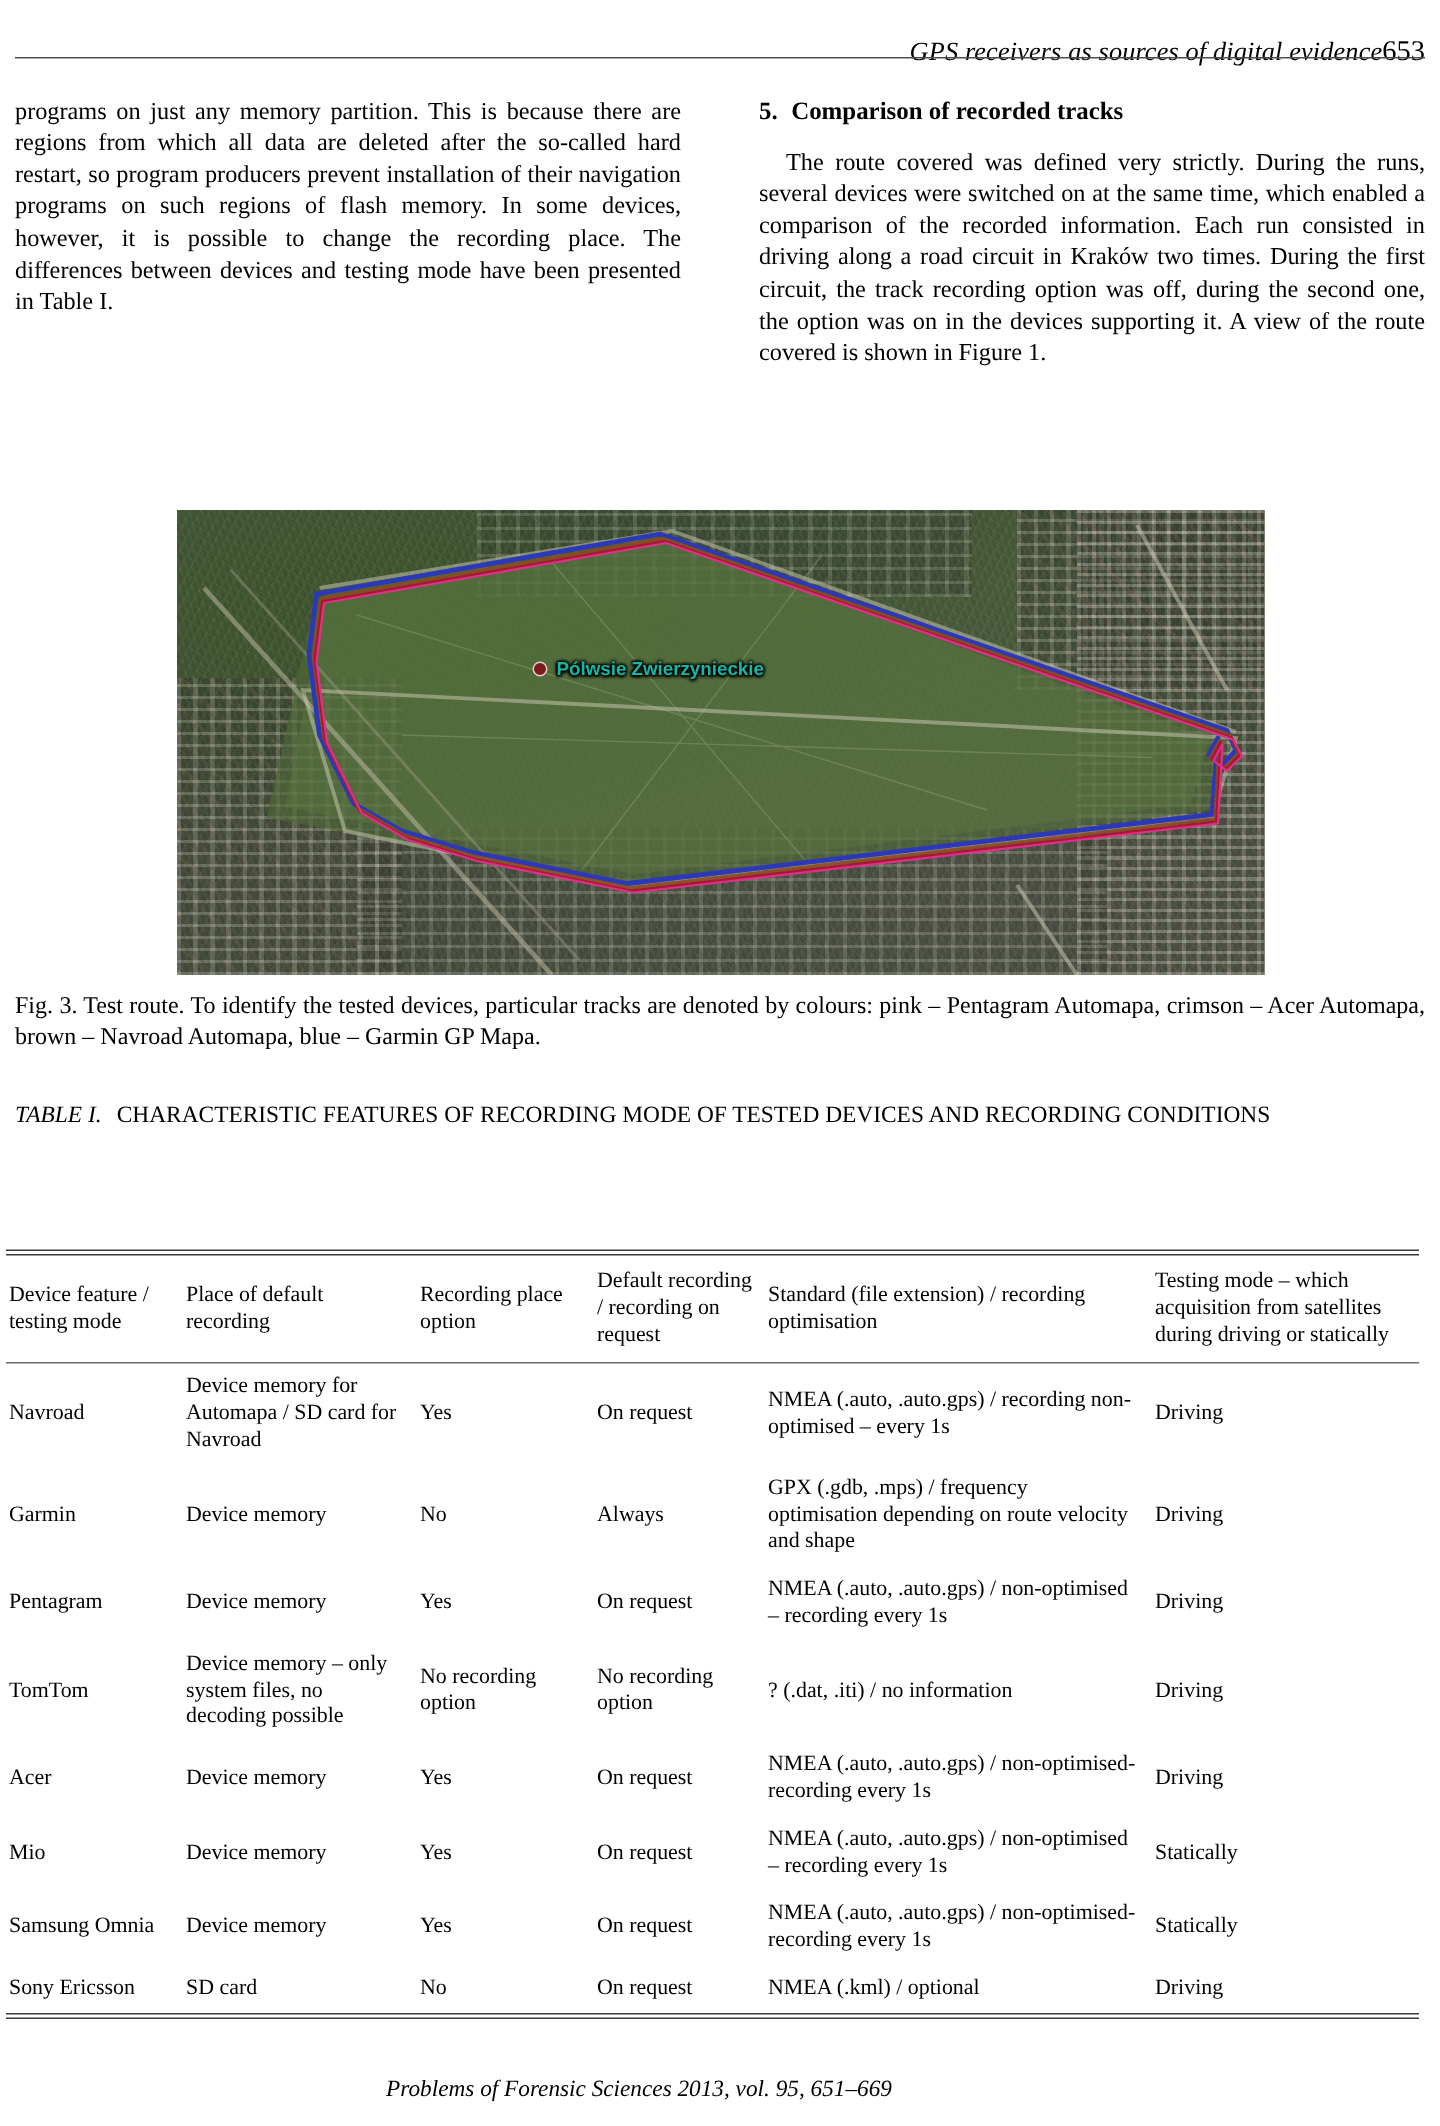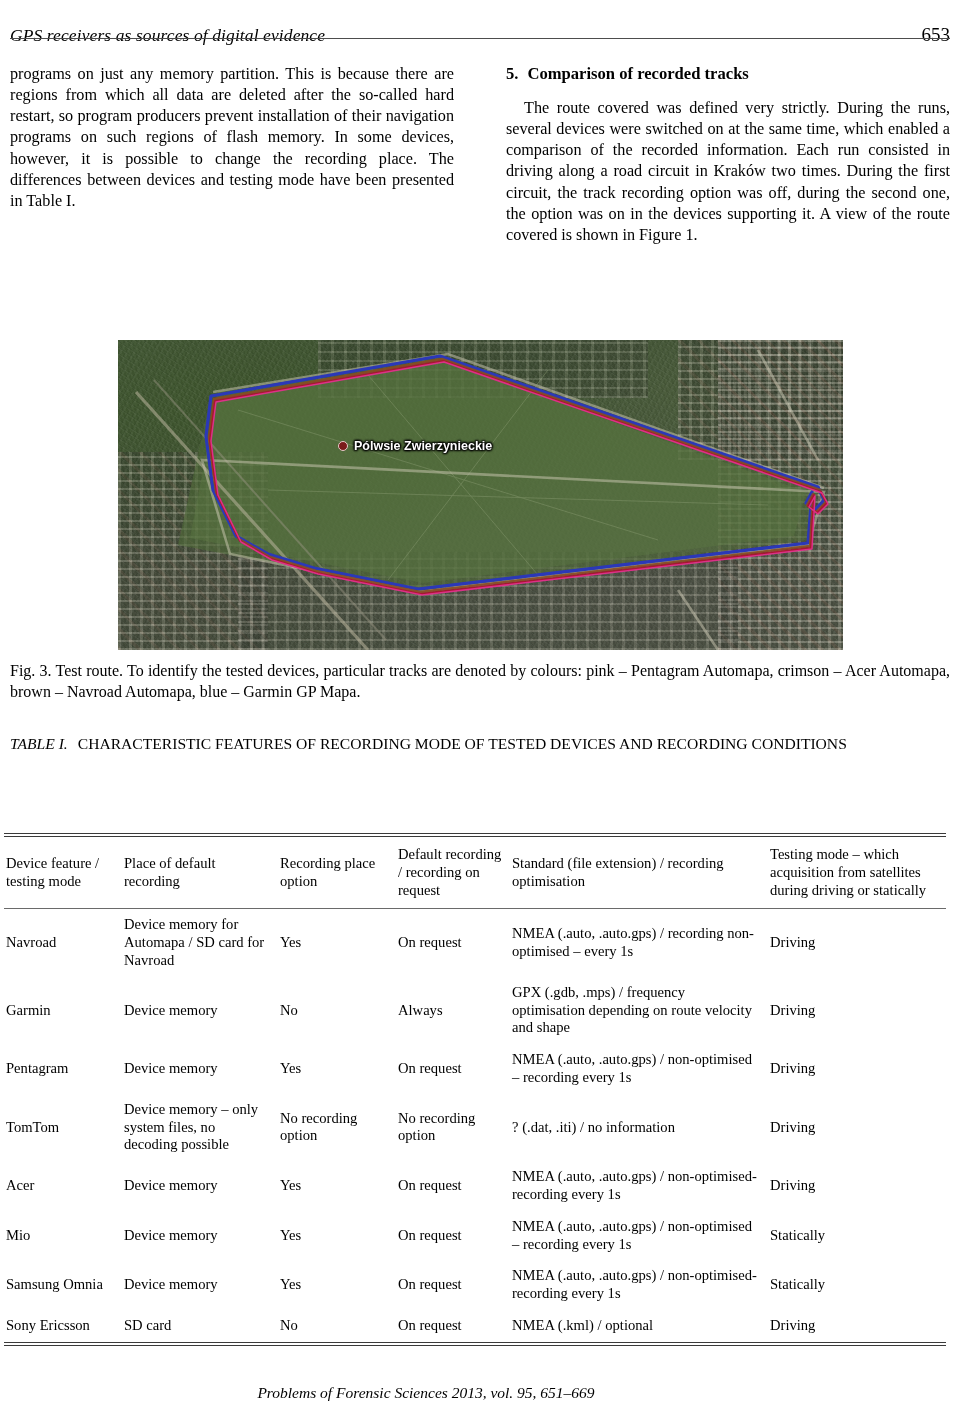--- a/index.html
+++ b/index.html
@@ -17,21 +17,21 @@
   }
 
   
   .page-head {
     position: absolute;
     left: 10px;
     top: 8px;
     width: 940px;
     display: flex;
     align-items: baseline;
-    justify-content: space-between;
+    justify-content: flex-end;
   }
   .head-title {
     font-style: italic;
     font-size: 17.5px;
     letter-spacing: 0.1px;
     white-space: nowrap;
   }
   .head-page {
     font-size: 19px;
     font-weight: 400;
@@ -135,29 +135,29 @@
                     repeating-linear-gradient(90deg, rgba(210,204,194,0.20) 0 3px, rgba(44,48,42,0.20) 3px 13px); }
 
   
   .meadow {
     position: absolute;
     left: 0; top: 0; width: 725px; height: 310px;
   }
 
   .map-label {
     position: absolute;
-    left: 220px;
+    left: 237px;
     top: 99px;
     display: flex;
     align-items: center;
     gap: 6px;
     font-family: "Liberation Sans", sans-serif;
     font-size: 12.5px;
     font-weight: bold;
-    color: #ffffff;
+    color: #14b8a6;
     text-shadow: 0 0 2px #000, 1px 1px 2px #000, -1px 1px 2px #000, 1px -1px 2px #000, -1px -1px 2px #000;
     white-space: nowrap;
   }
   .map-dot {
     width: 8px; height: 8px;
     border-radius: 50%;
     background: #7a1a1a;
     border: 1.5px solid #e8c9c9;
     flex: 0 0 auto;
   }

